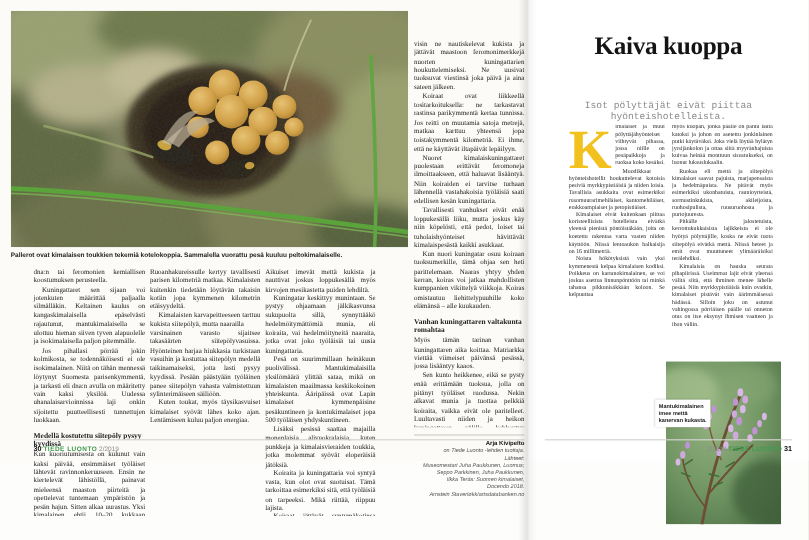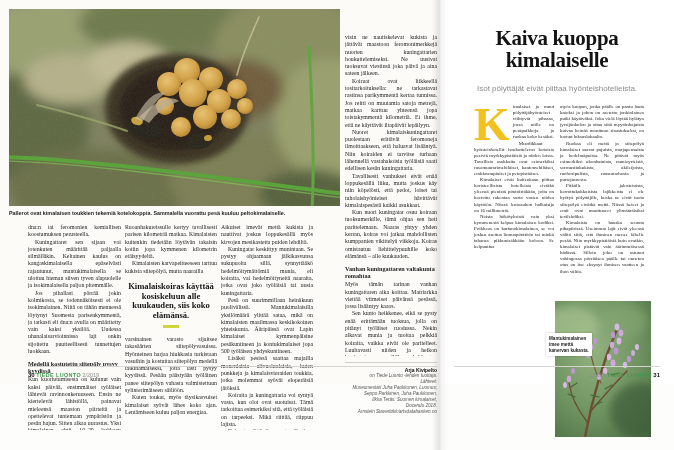--- a/index.html
+++ b/index.html
@@ -36,21 +36,21 @@
   .rule-r{left:14px;width:206px;}
   .footer{position:absolute;bottom:6px;font-family:"Liberation Sans",sans-serif;font-size:5.4px;color:#8a8a8a;}
   .footer-l{left:28px;}
   .footer-r{right:14px;text-align:right;}
   .footer .pgno{font-weight:bold;color:#111;font-size:6px;}
   .footer .brand{font-weight:bold;letter-spacing:.4px;}
   
   .headline{position:absolute;left:10px;top:28px;width:214px;text-align:center;font-weight:bold;
             font-size:21px;line-height:21.5px;letter-spacing:-.3px;color:#141414;}
   .subtitle{position:absolute;left:6px;top:84px;width:222px;text-align:center;
-            font-family:Liberation Sans, sans-serif;font-size:8px;color:#8b8b8b;}
+            font-family:Liberation Mono, monospace;font-size:8px;color:#8b8b8b;}
   .rc{position:absolute;font-size:4.9px;line-height:6.1px;text-align:justify;overflow:hidden;}
   .rc p{margin:0;text-indent:6px;}
   .rc p.noindent{text-indent:0;}
   .rc1{left:34px;top:104px;width:80px;height:200px;}
   .rc2{left:120px;top:104px;width:84px;height:194px;}
   .dropcap{float:left;font-weight:bold;font-size:46px;line-height:38px;padding:2px 3px 0 0;}
   .photo2{position:absolute;left:115px;top:301px;width:96px;height:136px;overflow:hidden;}
   .photo2-caption{position:absolute;left:106px;top:333px;width:40px;background:#ffffff;
                   padding:3px 3px;font-family:"Liberation Sans",sans-serif;font-weight:bold;
                   font-size:4.6px;line-height:5.8px;color:#222;box-shadow:0 0 2px rgba(0,0,0,.25);z-index:3;}
@@ -138,24 +138,20 @@
       <p class="noindent">dna:n tai feromonien kemiallisen koostumuksen perusteella.</p>
       <p>Kuningattaret sen sijaan voi jotenkuten määrittää paljaalla silmälläkin. Keltainen kaulus on kangaskimalaisella epäselvästi rajautunut, mantukimalaisella se ulottuu hieman siiven tyven alapuolelle ja isokimalaisella paljon pitemmälle.</p>
       <p>Jos pihallasi pörrää jokin kolmikosta, se todennäköisesti ei ole isokimalainen. Niitä on tähän mennessä löytynyt Suomesta parisenkymmentä, ja tarkasti eli dna:n avulla on määritetty vain kaksi yksilöä. Uudessa uhanalaisarvioinnissa laji onkin sijoitettu puutteellisesti tunnettujen luokkaan.</p>
       <div class="subhead">Medellä kostutettu siitepöly pysyy kyydissä</div>
       <p class="noindent">Kun kuoriutumisesta on kulunut vain kaksi päivää, ensimmäiset työläiset lähtevät ravinnonkeruuseen. Ensin ne kiertelevät lähistöllä, painavat mieleensä maaston piirteitä ja opettelevat tuntemaan ympäristön ja pesän hajun. Sitten alkaa uurastus. Yksi kimalainen ehtii 10–20 kukkaan minuutissa.</p>
     </div>
 
     <div class="col c2">
       <p class="noindent">Ruoanhakureissulle kertyy tavallisesti parisen kilometriä matkaa. Kimalaisten kuitenkin tiedetään löytävän takaisin kotiin jopa kymmenen kilometrin etäisyydeltä.</p>
       <p>Kimalaisten karvapeitteeseen tarttuu kukista siitepölyä, mutta naarailla</p>
-      <div class="pullquote">
-        <div class="pq-text">Kimalaiskoiras käyttää kosiskeluun alle kuukauden, siis koko elämänsä.</div>
-        <div class="pq-bar" style="background: rgb(205, 214, 58);"></div>
-      </div>
       <p class="noindent">varsinainen varasto sijaitsee takasäärten siitepölyvasuissa. Hyönteinen harjaa hiukkasia turkistaan vasuihin ja kostuttaa siitepölyn medellä taikinamaiseksi, jotta lasti pysyy kyydissä. Pesään päästyään työläinen panee siitepölyn vahasta valmistettuun sylinterimäiseen säiliöön.</p>
       <p>Kuten toukat, myös täysikasvuiset kimalaiset syövät lähes koko ajan. Lentämiseen kuluu paljon energiaa.</p>
     </div>
 
     <div class="col c3">
       <p class="noindent">Aikuiset imevät mettä kukista ja nauttivat joskus loppukesällä myös kirvojen mesikastetta puiden lehdiltä.</p>
       <p>Kuningatar keskittyy munintaan. Se pystyy ohjaamaan jälkikasvunsa sukupuolta sillä, synnyttääkö hedelmöitymättömiä munia, eli koiraita, vai hedelmöityneitä naaraita, jotka ovat joko työläisiä tai uusia kuningattaria.</p>
       <p>Pesä on suurimmillaan heinäkuun puolivälissä. Mantukimalaisilla yksilömäärä ylittää sataa, mikä on kimalaisten maailmassa keskikokoinen yhteiskunta. Ääripäissä ovat Lapin kimalaiset kymmenpäisine pesäkuntineen ja kontukimalaiset jopa 500 työläisen yhdyskuntineen.</p>
       <p>Lisäksi pesissä saattaa majailla monenlaisia alivuokralaisia, kuten punkkeja ja kimalaisvieraiden toukkia, jotka molemmat syövät eloperäisiä jätöksiä.</p>
       <p>Koiraita ja kuningattaria voi syntyä vasta, kun olot ovat suotuisat. Tämä tarkoittaa esimerkiksi sitä, että työläisiä on tarpeeksi. Mikä riittää, riippuu lajista.</p>
@@ -189,21 +185,20 @@
     <div class="footer footer-l">
       <span class="pgno">30</span>
       <span class="brand" style="color: rgb(63, 155, 79);">TIEDE LUONTO</span>
       <span>2/2019</span>
     </div>
   </div>
 
   <div class="page page-right">
     <div class="headline">
       <span style="display:block">Kaiva kuoppa</span>
-      <span style="display:block">kimalaiselle</span>
     </div>
     <div class="subtitle">Isot pölyttäjät eivät piittaa hyönteishotelleista.</div>
 
     <div class="rc rc1">
       <p class="noindent"><span class="dropcap" style="color: rgb(242, 193, 30);">K</span><span>imalaiset ja muut pölyttäjähyönteiset viihtyvät pihassa, jossa niille on pesäpaikkoja ja ruokaa koko kesäksi.</span></p>
       <p>Muodikkaat hyönteishotellit houkuttelevat kotoisia pesiviä myrkkypistiäisiä ja niiden loisia. Tavallisia asukkaita ovat esimerkiksi rusomuurarimehiläiset, kantomehiläiset, erakkoampiaiset ja petopistiäiset.</p>
       <p>Kimalaiset eivät kuitenkaan piittaa koristeellisista hotelleista eivätkä yleensä pienistä pöntöistäkään, joita on koetettu rakentaa varta vasten niiden käyttöön. Niissä lentoaukon halkaisija on 16 millimetriä.</p>
       <p>Noista hökötyksistä vain yksi kymmenestä kelpaa kimalaisen kodiksi. Poikkeus on kartanokimalainen, se voi joskus asettua linnunpönttöön tai minkä tahansa pikkunisäkkään koloon. Se kelpuuttaa</p>
     </div>
 

